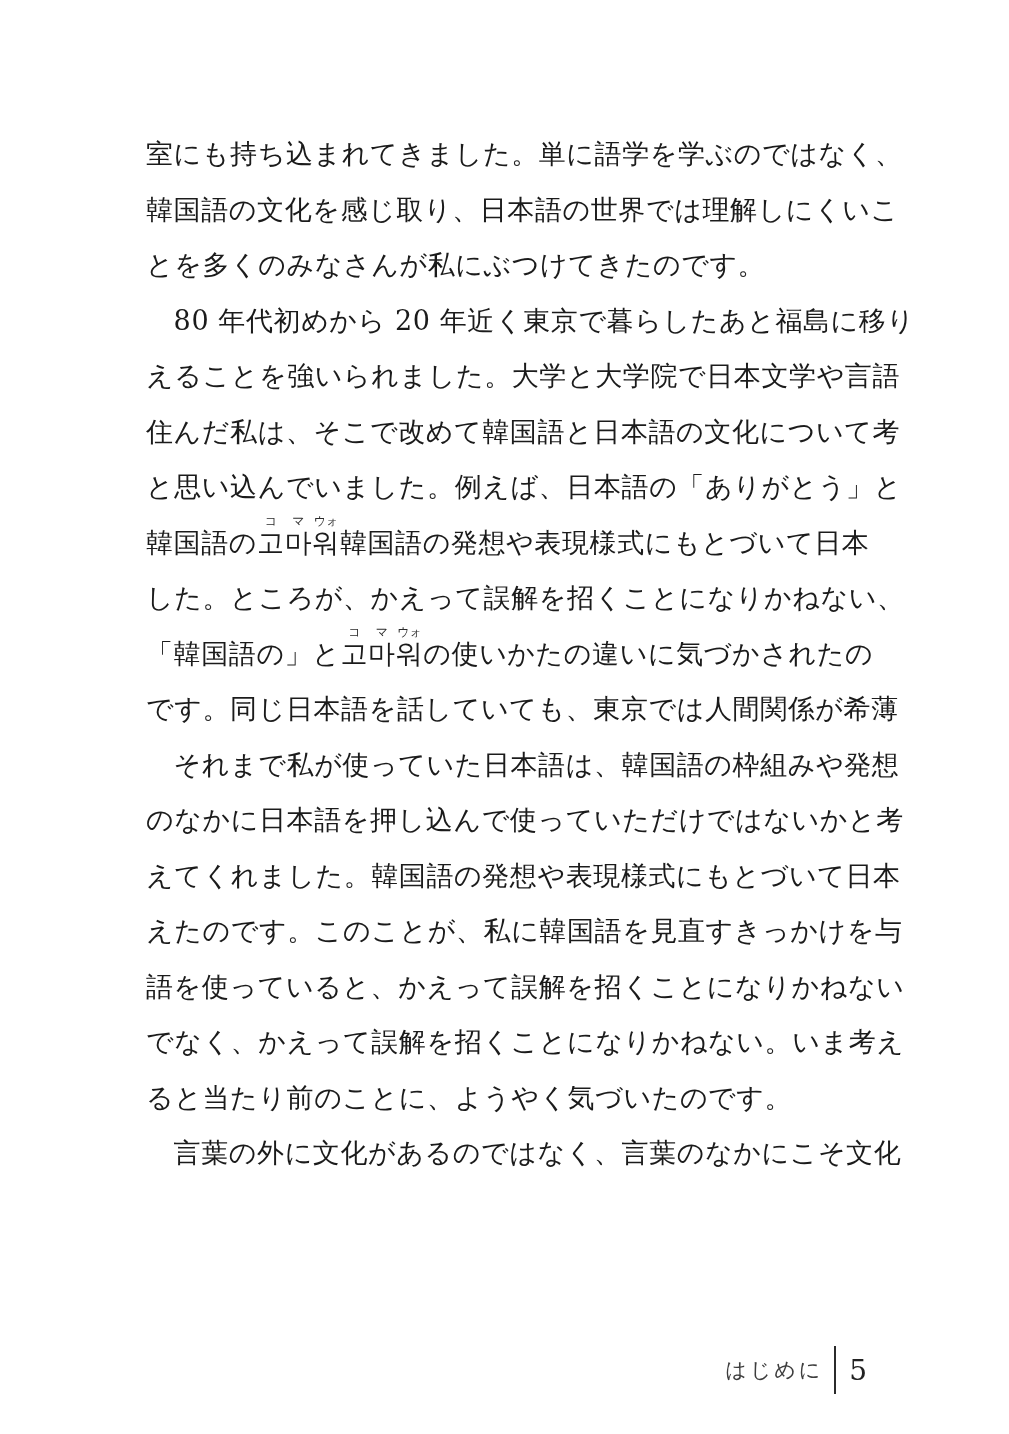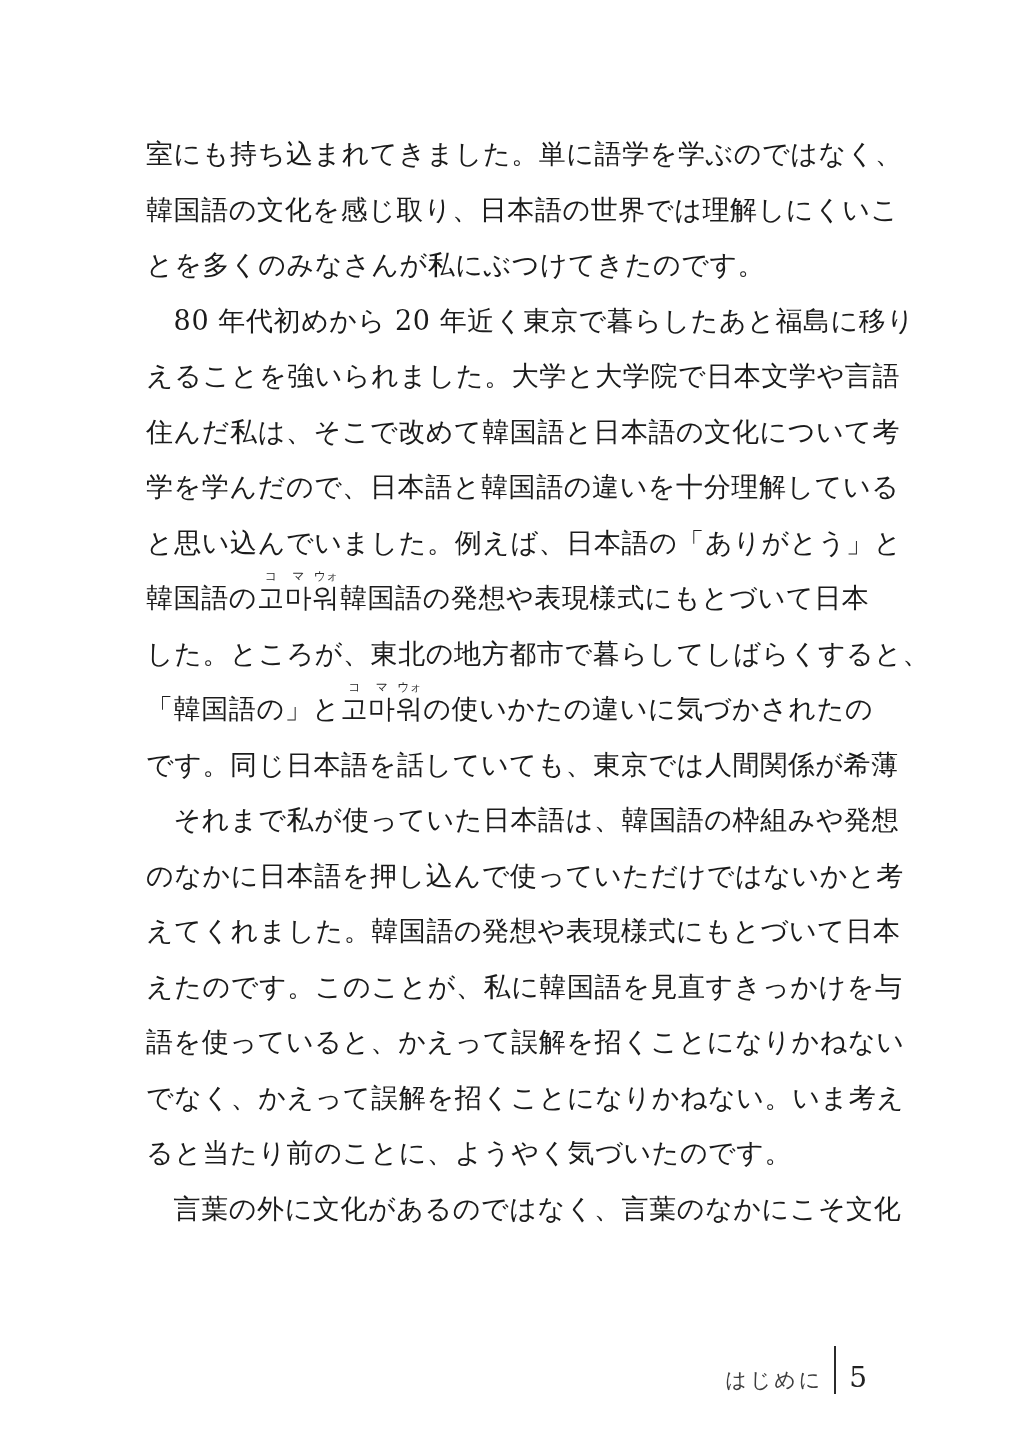--- a/index.html
+++ b/index.html
@@ -39,21 +39,21 @@
     letter-spacing:0;
     line-height:1;
     white-space:nowrap;
     color:#2a2a2a;
   }
   .footer{
     position:absolute;
     right:142px;
     bottom:40px;
     display:flex;
-    align-items:flex-end;
+    align-items:center;
   }
   .footer-label{
     font-size:21px;
     color:#3d3d3d;
     letter-spacing:3px;
   }
   .footer-divider{
     width:2px;height:48px;
     background:#2b2b2b;
     margin:0 13px 0 11px;
@@ -66,24 +66,23 @@
 </head>
 <body>
 
 <div class="text-block">
     <div class="line"><span>室にも持ち込まれてきました。単に語学を学ぶのではなく、</span></div>
     <div class="line"><span>韓国語の文化を感じ取り、日本語の世界では理解しにくいこ</span></div>
     <div class="line"><span>とを多くのみなさんが私にぶつけてきたのです。</span></div>
     <div class="line"><span>　80 年代初めから 20 年近く東京で暮らしたあと福島に移り</span></div>
     <div class="line"><span>えることを強いられました。大学と大学院で日本文学や言語</span></div>
     <div class="line"><span>住んだ私は、そこで改めて韓国語と日本語の文化について考</span></div>
-    <div class="line"><span>学を学んだので、日本語と韓国語の違いを十分理解している</span></div>
     <div class="line"><span>と思い込んでいました。例えば、日本語の「ありがとう」と</span></div>
     <div class="line"><span>韓国語の</span><span class="rb"><span class="rt">コ</span>고</span><span class="rb"><span class="rt">マ</span>마</span><span class="rb"><span class="rt">ウォ</span>워</span><span>韓国語の発想や表現様式にもとづいて日本</span></div>
-    <div class="line"><span>した。ところが、東北の地方都市で暮らしてしばらくすると、</span></div>
+    <div class="line"><span>した。ところが、かえって誤解を招くことになりかねない、</span></div>
     <div class="line"><span>「韓国語の」と</span><span class="rb"><span class="rt">コ</span>고</span><span class="rb"><span class="rt">マ</span>마</span><span class="rb"><span class="rt">ウォ</span>워</span><span>の使いかたの違いに気づかされたの</span></div>
     <div class="line"><span>です。同じ日本語を話していても、東京では人間関係が希薄</span></div>
     <div class="line"><span>　それまで私が使っていた日本語は、韓国語の枠組みや発想</span></div>
     <div class="line"><span>のなかに日本語を押し込んで使っていただけではないかと考</span></div>
     <div class="line"><span>えてくれました。韓国語の発想や表現様式にもとづいて日本</span></div>
     <div class="line"><span>えたのです。このことが、私に韓国語を見直すきっかけを与</span></div>
     <div class="line"><span>語を使っていると、かえって誤解を招くことになりかねない</span></div>
     <div class="line"><span>でなく、かえって誤解を招くことになりかねない。いま考え</span></div>
     <div class="line"><span>ると当たり前のことに、ようやく気づいたのです。</span></div>
     <div class="line"><span>　言葉の外に文化があるのではなく、言葉のなかにこそ文化</span></div>

